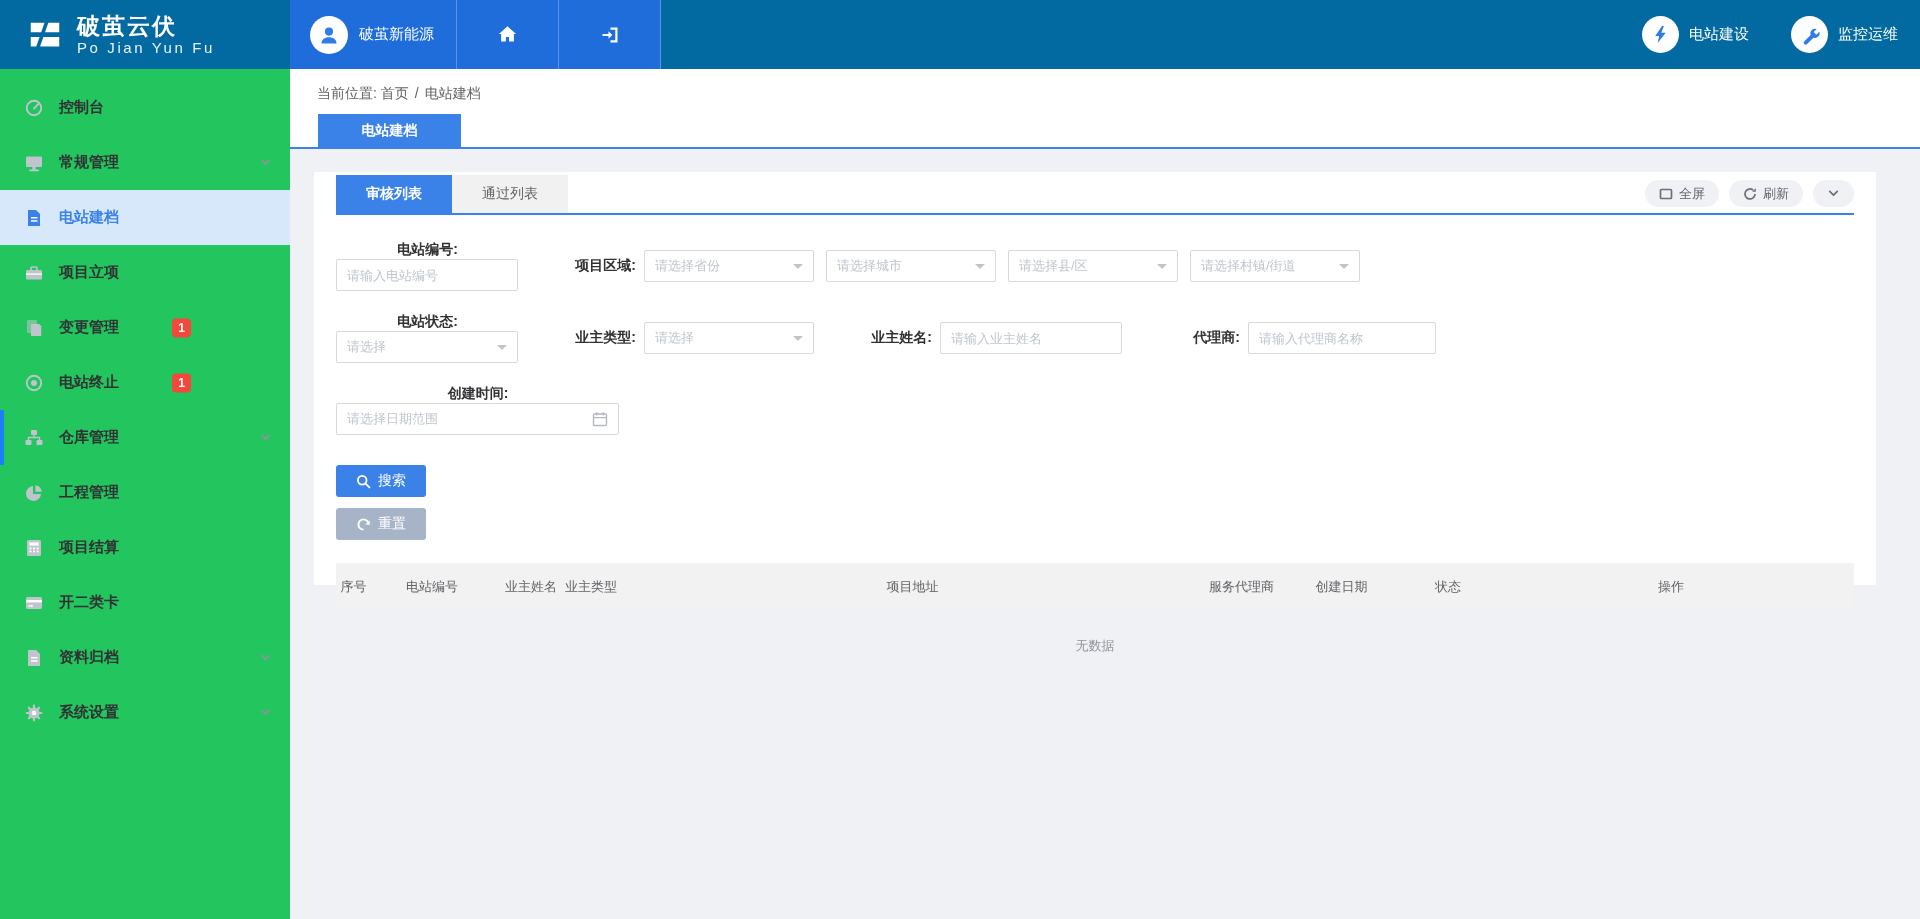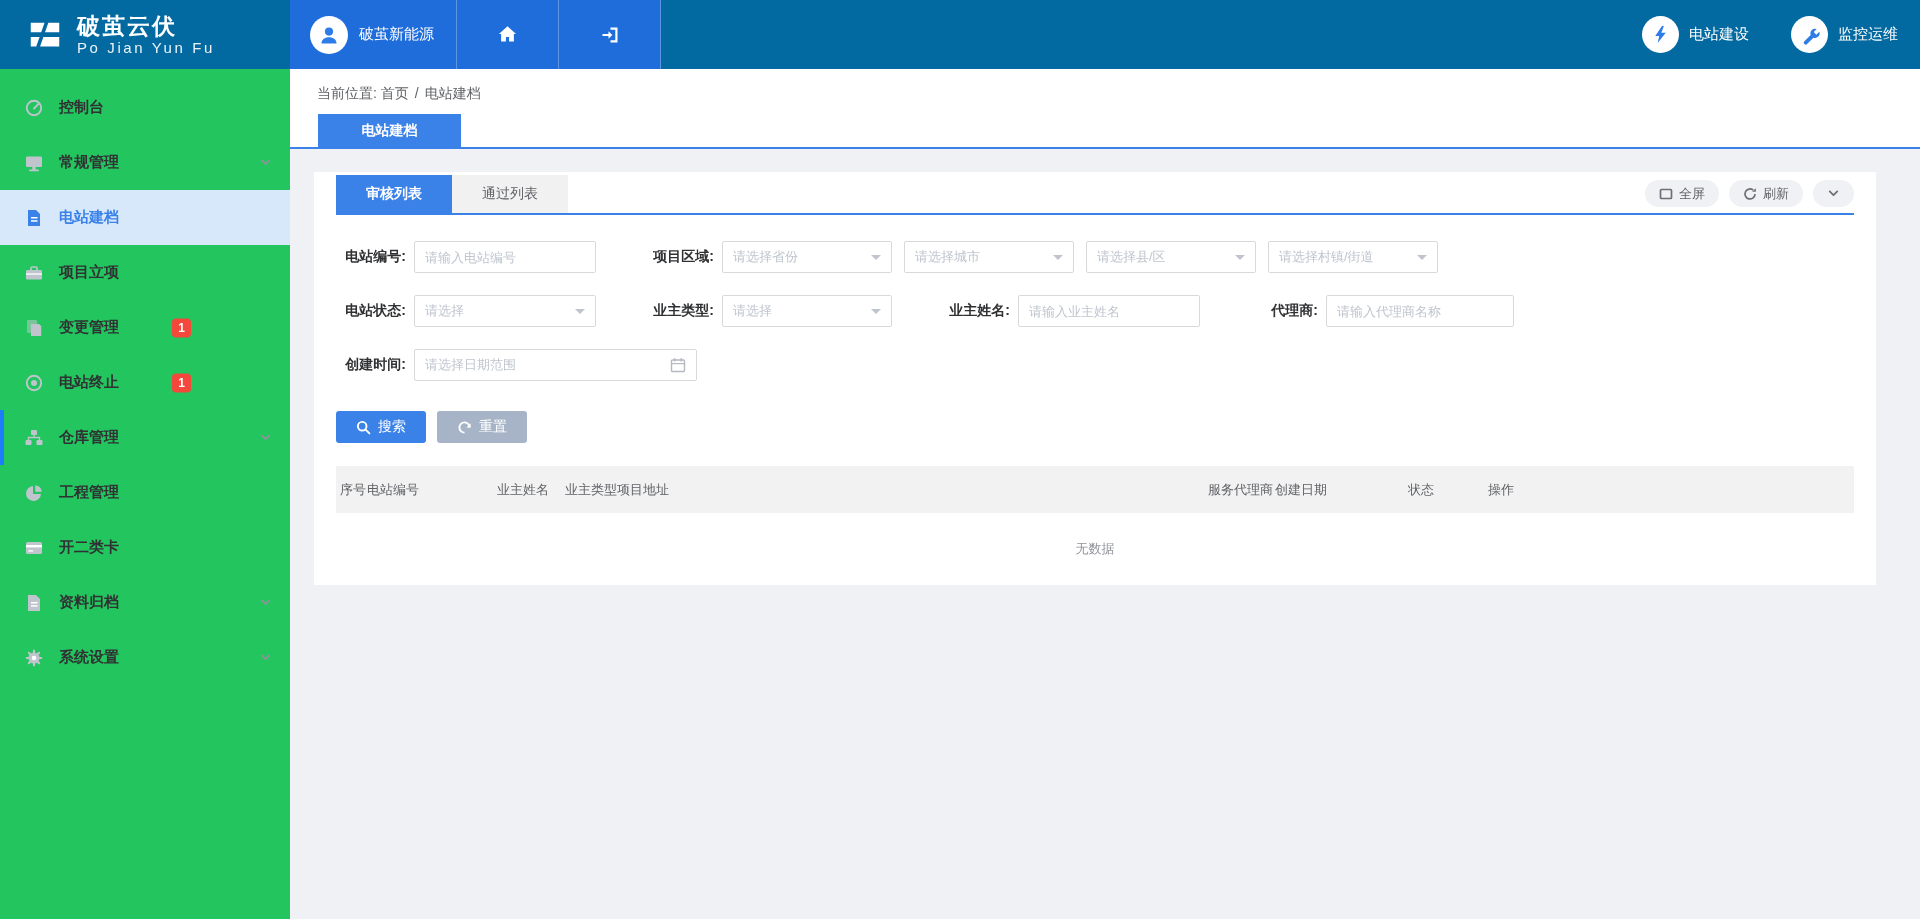--- a/index.html
+++ b/index.html
@@ -46,38 +46,38 @@
   .ptabs { position:relative; display:flex; padding-top:3px; border-bottom:2px solid #3b82e8; }
   .ptab { height:38px; padding:0 30px; display:flex; align-items:center; font-size:14px; background:#f1f1f1; color:#606266; cursor:pointer; }
   .ptab.active { background:#3b82e8; color:#fff; font-weight:700; }
   .ptools { position:absolute; right:0; top:8px; display:flex; gap:10px; }
   .pill { height:27px; padding:0 14px; border-radius:14px; background:#f0f1f4; color:#5f6368; font-size:13px; display:flex; align-items:center; gap:6px; cursor:pointer;text-align:center; }
   .pill .icn { display:flex; color:#6b7078; }
 
   .frow { display:flex; align-items:center; margin-top:22px; }
   .frow.first { margin-top:26px; }
   .fgroup { display:flex; align-items:center; margin-left:48px; }
-  .fgroup:first-child { margin-left:0; }
+  .fgroup:first-child { margin-left:0;flex-direction:column; }
   .fgroup.chain { margin-left:12px; }
   .flabel { width:70px; text-align:right; margin-right:8px; font-size:14px; font-weight:600; color:#303133; white-space:nowrap; }
   .ctl { height:32px; border:1px solid #d9d9d9; border-radius:2px; background:#fff; font-size:13px; color:#606266; padding:0 10px; outline:none; font-family:inherit; }
   .ctl::placeholder { color:#bfc5ce; }
   .sel, .datewrap { display:flex; align-items:center; justify-content:space-between; cursor:pointer; }
   .ph { color:#bfc5ce; font-size:13px; white-space:nowrap; overflow:hidden; }
   .tri { width:0; height:0; border:5px solid transparent; border-top-color:#c0c4cc; margin-top:5px; flex:none; }
   .cal { color:#b4b8bf; display:flex; flex:none; }
 
-  .actions { margin-top:30px; display:flex; gap:11px; }
+  .actions { margin-top:30px; display:flex; gap:11px;flex-direction:column; }
   .btn { height:32px; width:90px; border:none; border-radius:3px; color:#fff; font-size:14px; display:flex; align-items:center; justify-content:center; gap:7px; cursor:pointer; font-family:inherit; }
   .btn .icn { display:flex; color:#fff; }
   .btn.primary { background:#3b82e8; }
   .btn.muted { background:#a7b4c7; }
 
   .thead { margin-top:23px; height:47px; background:#f2f2f2; display:flex; align-items:center; padding-left:4px; }
-  .th { font-size:13px; color:#606266; white-space:nowrap; overflow:hidden; flex:none; }
+  .th { font-size:13px; color:#606266; white-space:nowrap; overflow:hidden; flex:none;text-align:center; }
   .th.flex { flex:1; }
   .empty { height:72px; display:flex; align-items:center; justify-content:center; font-size:13px; color:#909399; }
 </style>
 </head>
 <body>
 
 <div class="app">
 
   <div class="topbar">
     <div class="brand">
@@ -225,20 +225,37 @@
         </span>
       </div>
       <div class="side-item">
         <span class="icn ">
           <svg width="20" height="20" viewBox="0 0 20 20" fill="currentColor">
             <path d="M9 3a7.5 7.5 0 1 0 8 8H9z"></path>
             <path d="M11.3 2.2a7.5 7.5 0 0 1 6.5 6.5h-6.5z"></path>
           </svg>
         </span>
         <span class="side-label">工程管理</span>
+      </div>
+      <div class="side-item">
+        <span class="icn ">
+          <svg width="20" height="20" viewBox="0 0 20 20">
+            <rect x="3" y="2" width="14" height="16" rx="1.5" fill="currentColor"></rect>
+            <rect x="5.4" y="4.4" width="9.2" height="3.2" fill="#fff"></rect>
+            <g fill="#fff">
+              <rect x="5.4" y="9.6" width="2.1" height="1.7"></rect>
+              <rect x="9" y="9.6" width="2.1" height="1.7"></rect>
+              <rect x="12.6" y="9.6" width="2.1" height="1.7"></rect>
+              <rect x="5.4" y="12.6" width="2.1" height="1.7"></rect>
+              <rect x="9" y="12.6" width="2.1" height="1.7"></rect>
+              <rect x="12.6" y="12.6" width="2.1" height="1.7"></rect>
+            </g>
+          </svg>
+        </span>
+        <span class="side-label">项目结算</span>
       </div>
       <div class="side-item">
         <span class="icn ">
           <svg width="20" height="20" viewBox="0 0 20 20">
             <rect x="2" y="4" width="16" height="12" rx="1.5" fill="currentColor"></rect>
             <rect x="2" y="7" width="16" height="2.4" fill="#fff"></rect>
             <rect x="4.5" y="12.2" width="4.5" height="1.4" fill="#fff"></rect>
           </svg>
         </span>
         <span class="side-label">开二类卡</span>

